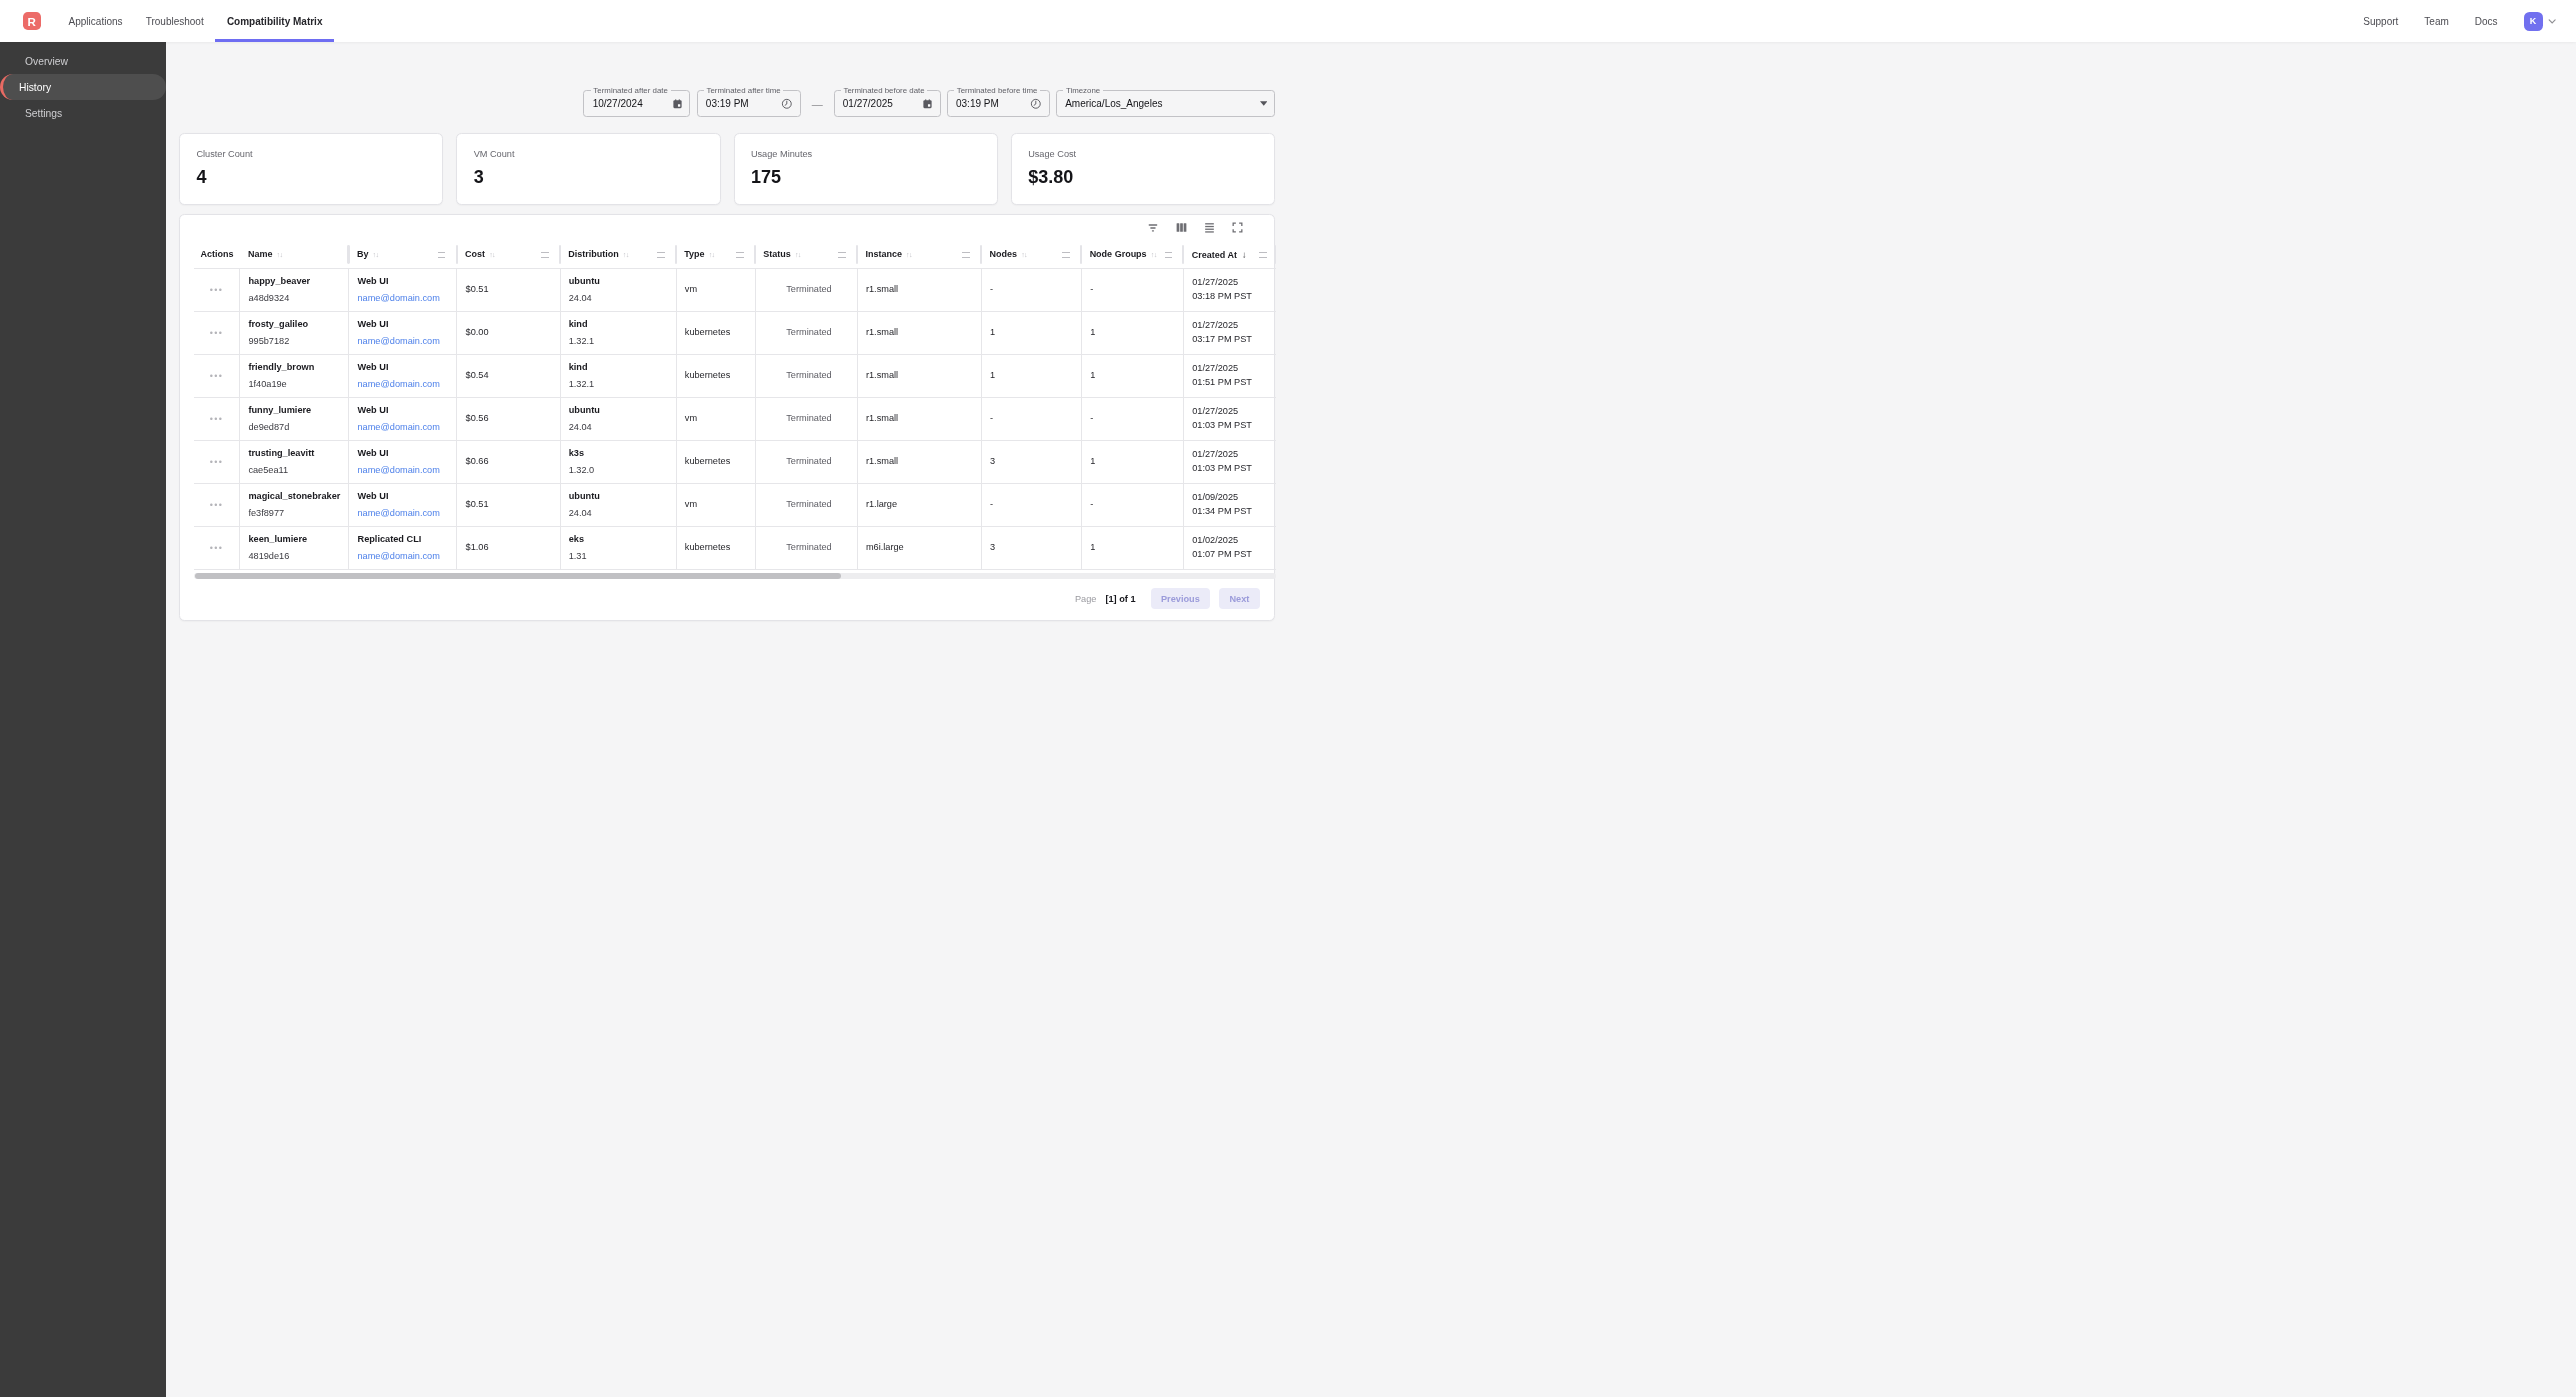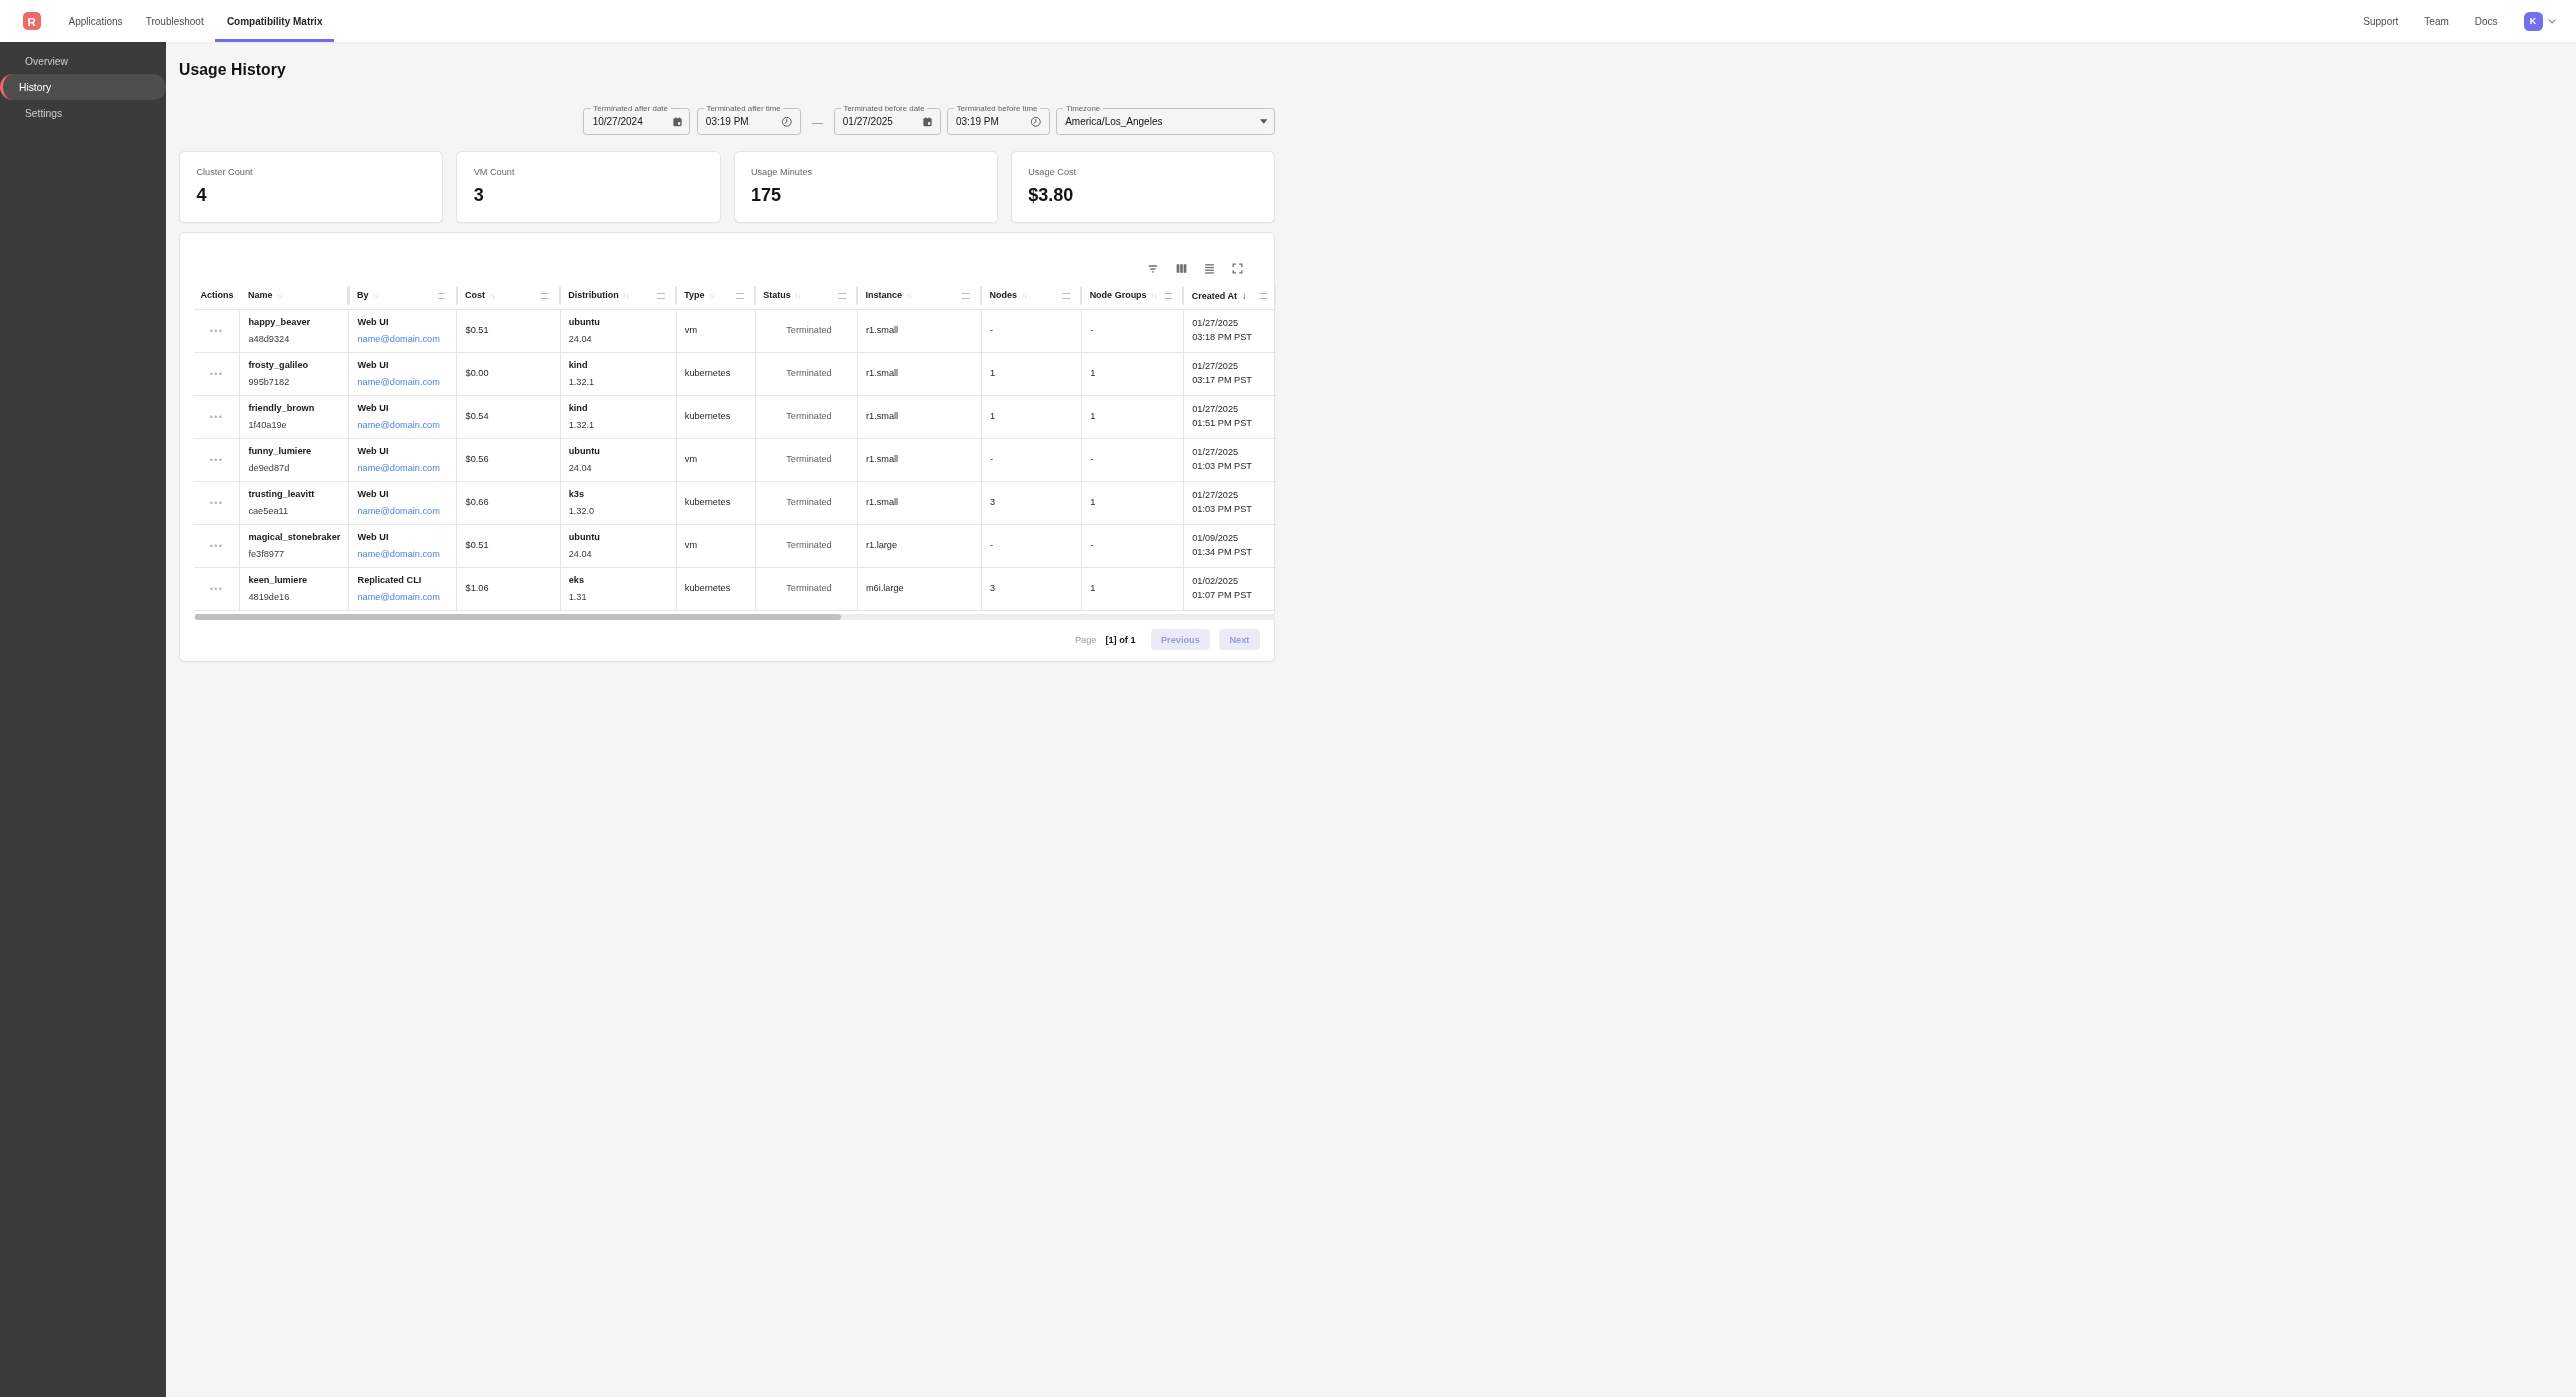--- a/index.html
+++ b/index.html
@@ -68,21 +68,21 @@
   .stats { display:grid; grid-template-columns:repeat(4,1fr); gap:13px; margin-top:16.4px; }
   .stat-card {
     background:#fff; border:0.7px solid #e3e3e7; border-radius:5.5px; height:72px;
     padding:14.4px 16.4px; box-shadow:0 0.7px 1.4px rgba(0,0,0,.03);
   }
   .stat-label { font-size:9.2px; color:#66666d; }
   .stat-value { font-size:18px; font-weight:700; color:#141418; margin-top:8.2px; }
   
   .table-card {
     background:#fff; border:0.7px solid #e3e3e7; border-radius:5.5px;
-    margin-top:9px; padding-top:26px; box-shadow:0 0.7px 1.4px rgba(0,0,0,.03);
+    margin-top:9px; padding-top:3px; box-shadow:0 0.7px 1.4px rgba(0,0,0,.03);
   }
   .toolbar { display:flex; justify-content:flex-end; align-items:center; gap:15px; padding-right:30px; height:18px; }
   .tool-btn { display:flex; align-items:center; cursor:pointer; }
   .grid-wrap { margin:4.1px 0 0 13.7px; width:1082px; }
   table { border-collapse:collapse; table-layout:fixed; width:1082px; }
   th {
     height:28px; font-size:9px; font-weight:700; color:#1b1b20; text-align:left;
     padding:0 0 0 8.2px; position:relative; border-bottom:0.7px solid #e6e6e9;
     white-space:nowrap; cursor:pointer;
   }
@@ -154,21 +154,20 @@
 </div>
 
 <div class="sidebar">
   <div class="side-item">Overview</div>
   <div class="side-item active">History</div>
   <div class="side-item">Settings</div>
 </div>
 
 <div class="main">
 
-  <div class="page-title">Usage History</div>
 
   <div class="filters">
     <div class="input-group w-date">
       <span class="input-label">Terminated after date</span>
       <span class="input-value">10/27/2024</span>
       <span class="input-icon">
         <svg width="11" height="11.6" viewBox="0 0 24 24">
             <rect x="3" y="4.5" width="18" height="17" rx="2.5" fill="#5a5a60"></rect>
             <rect x="6.8" y="2" width="2.6" height="4.5" rx="1.2" fill="#5a5a60"></rect>
             <rect x="14.6" y="2" width="2.6" height="4.5" rx="1.2" fill="#5a5a60"></rect>

